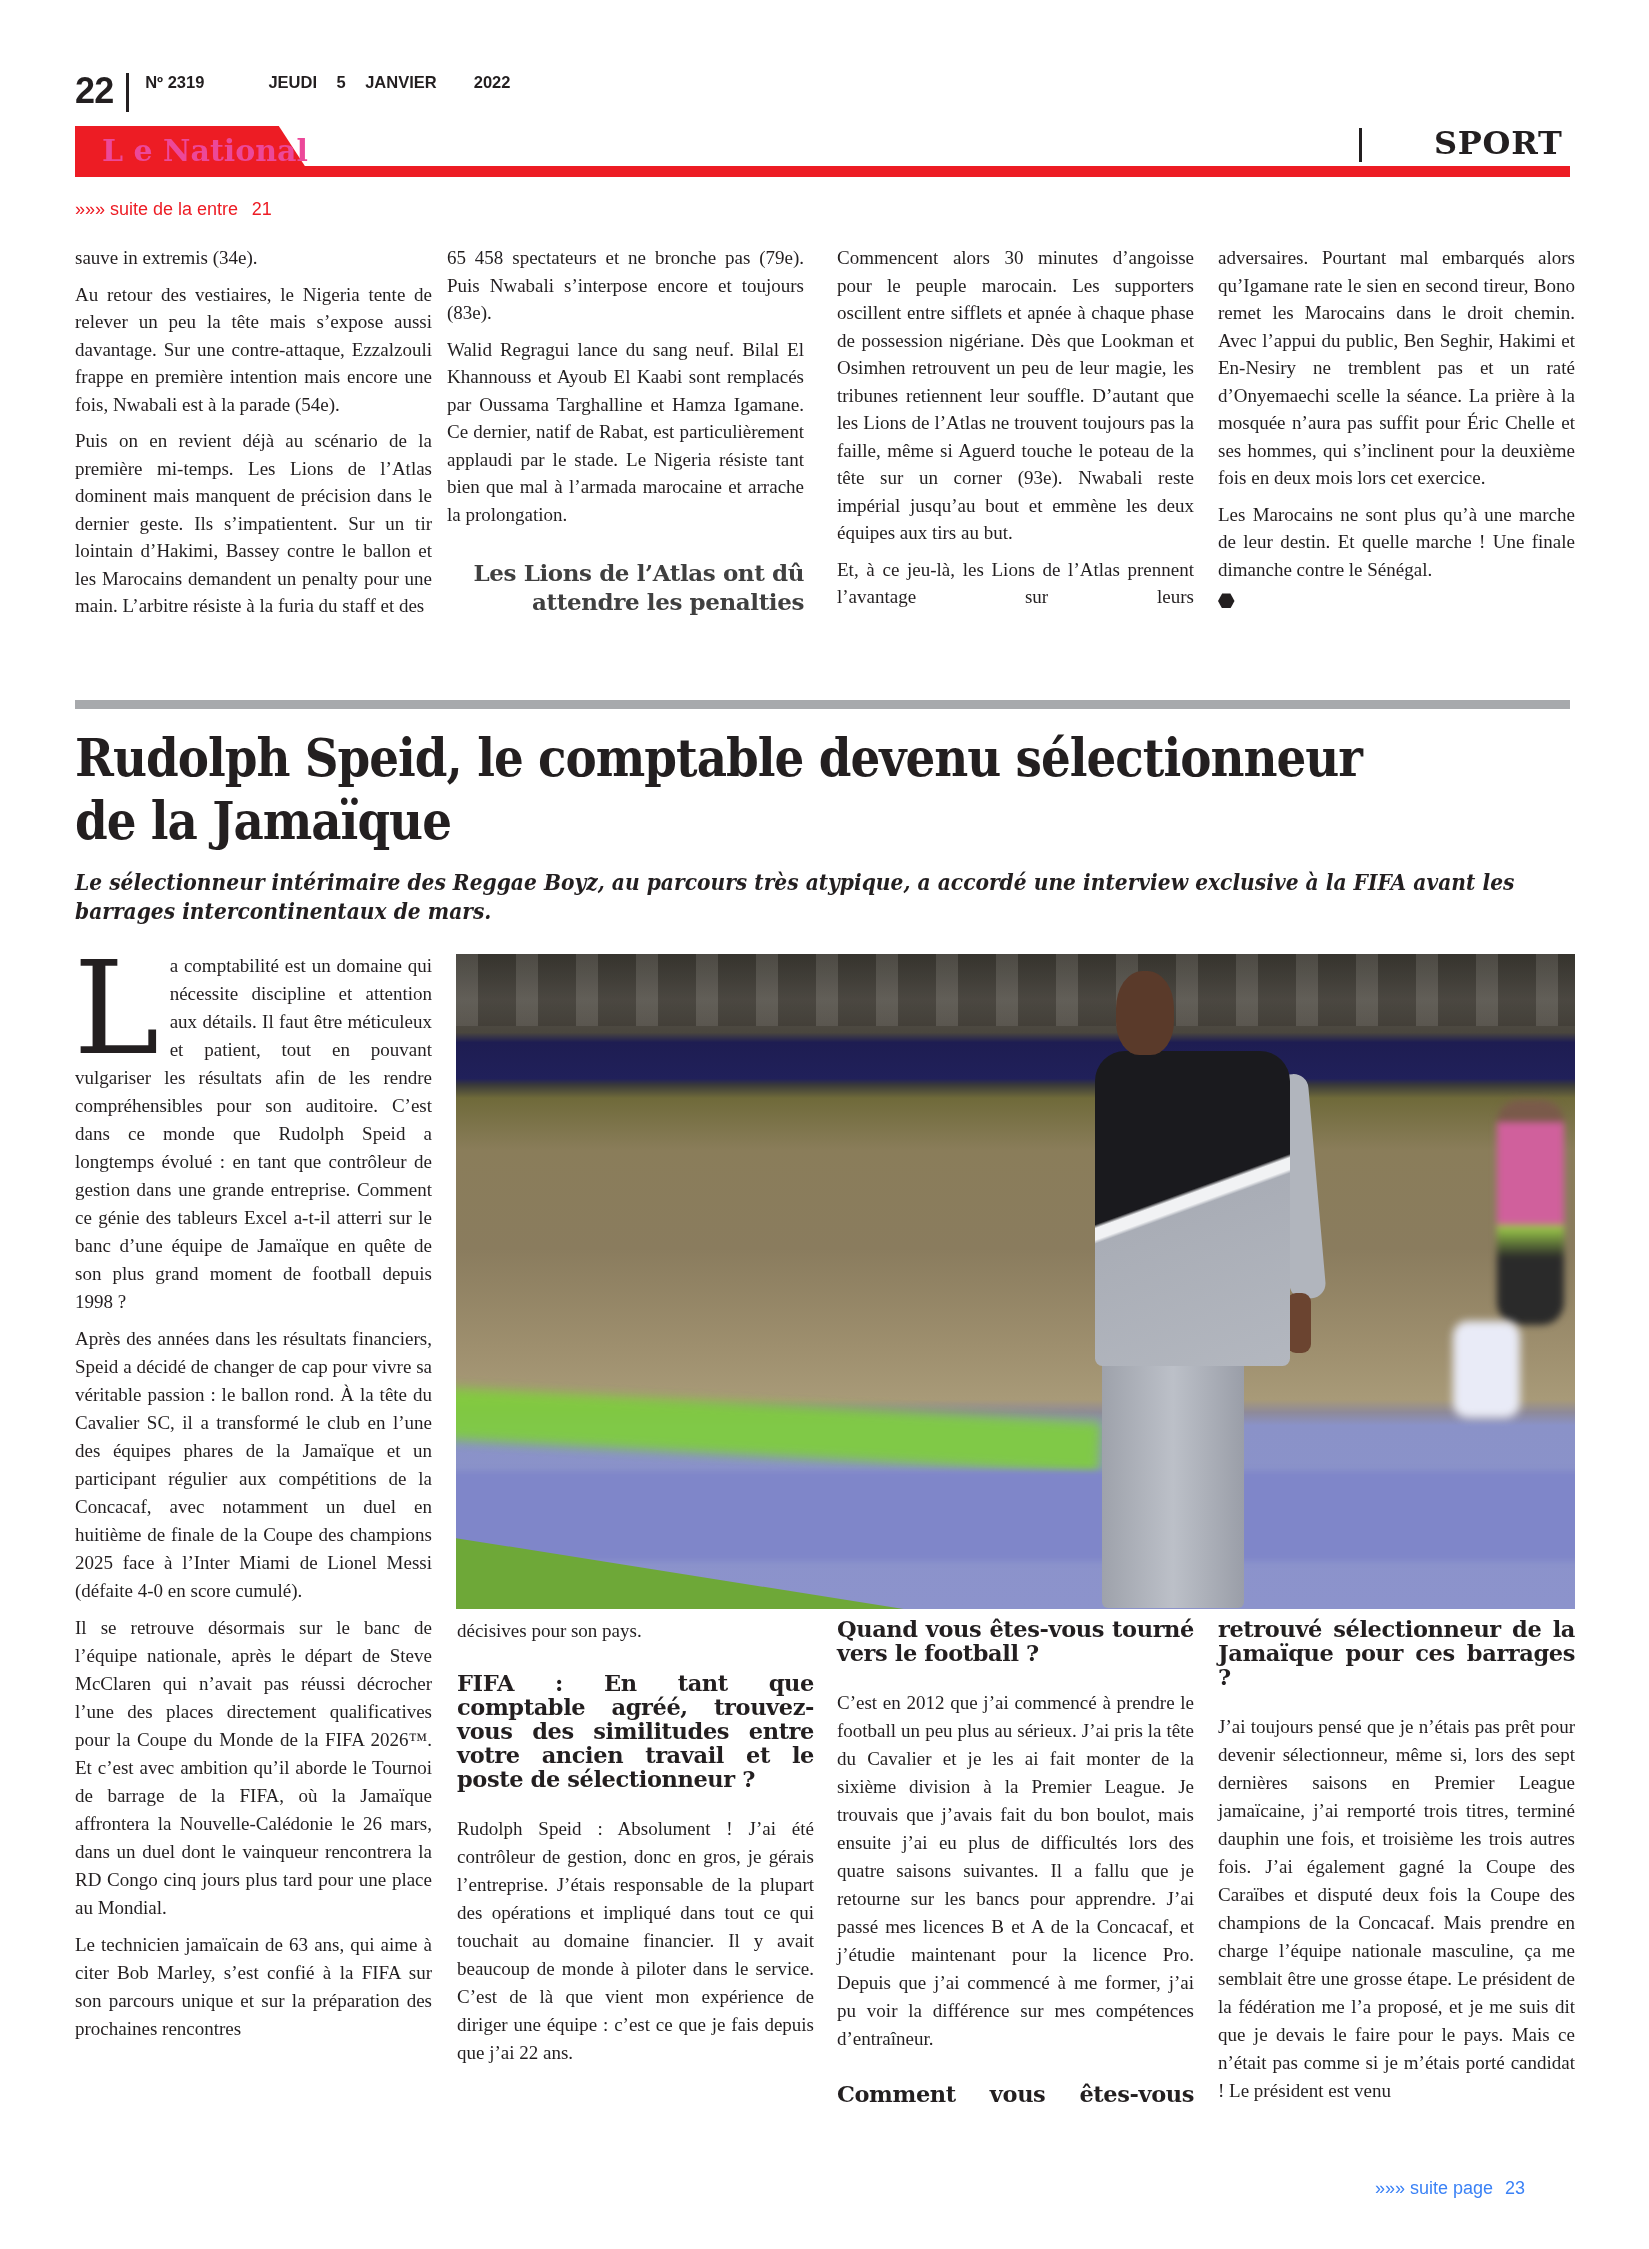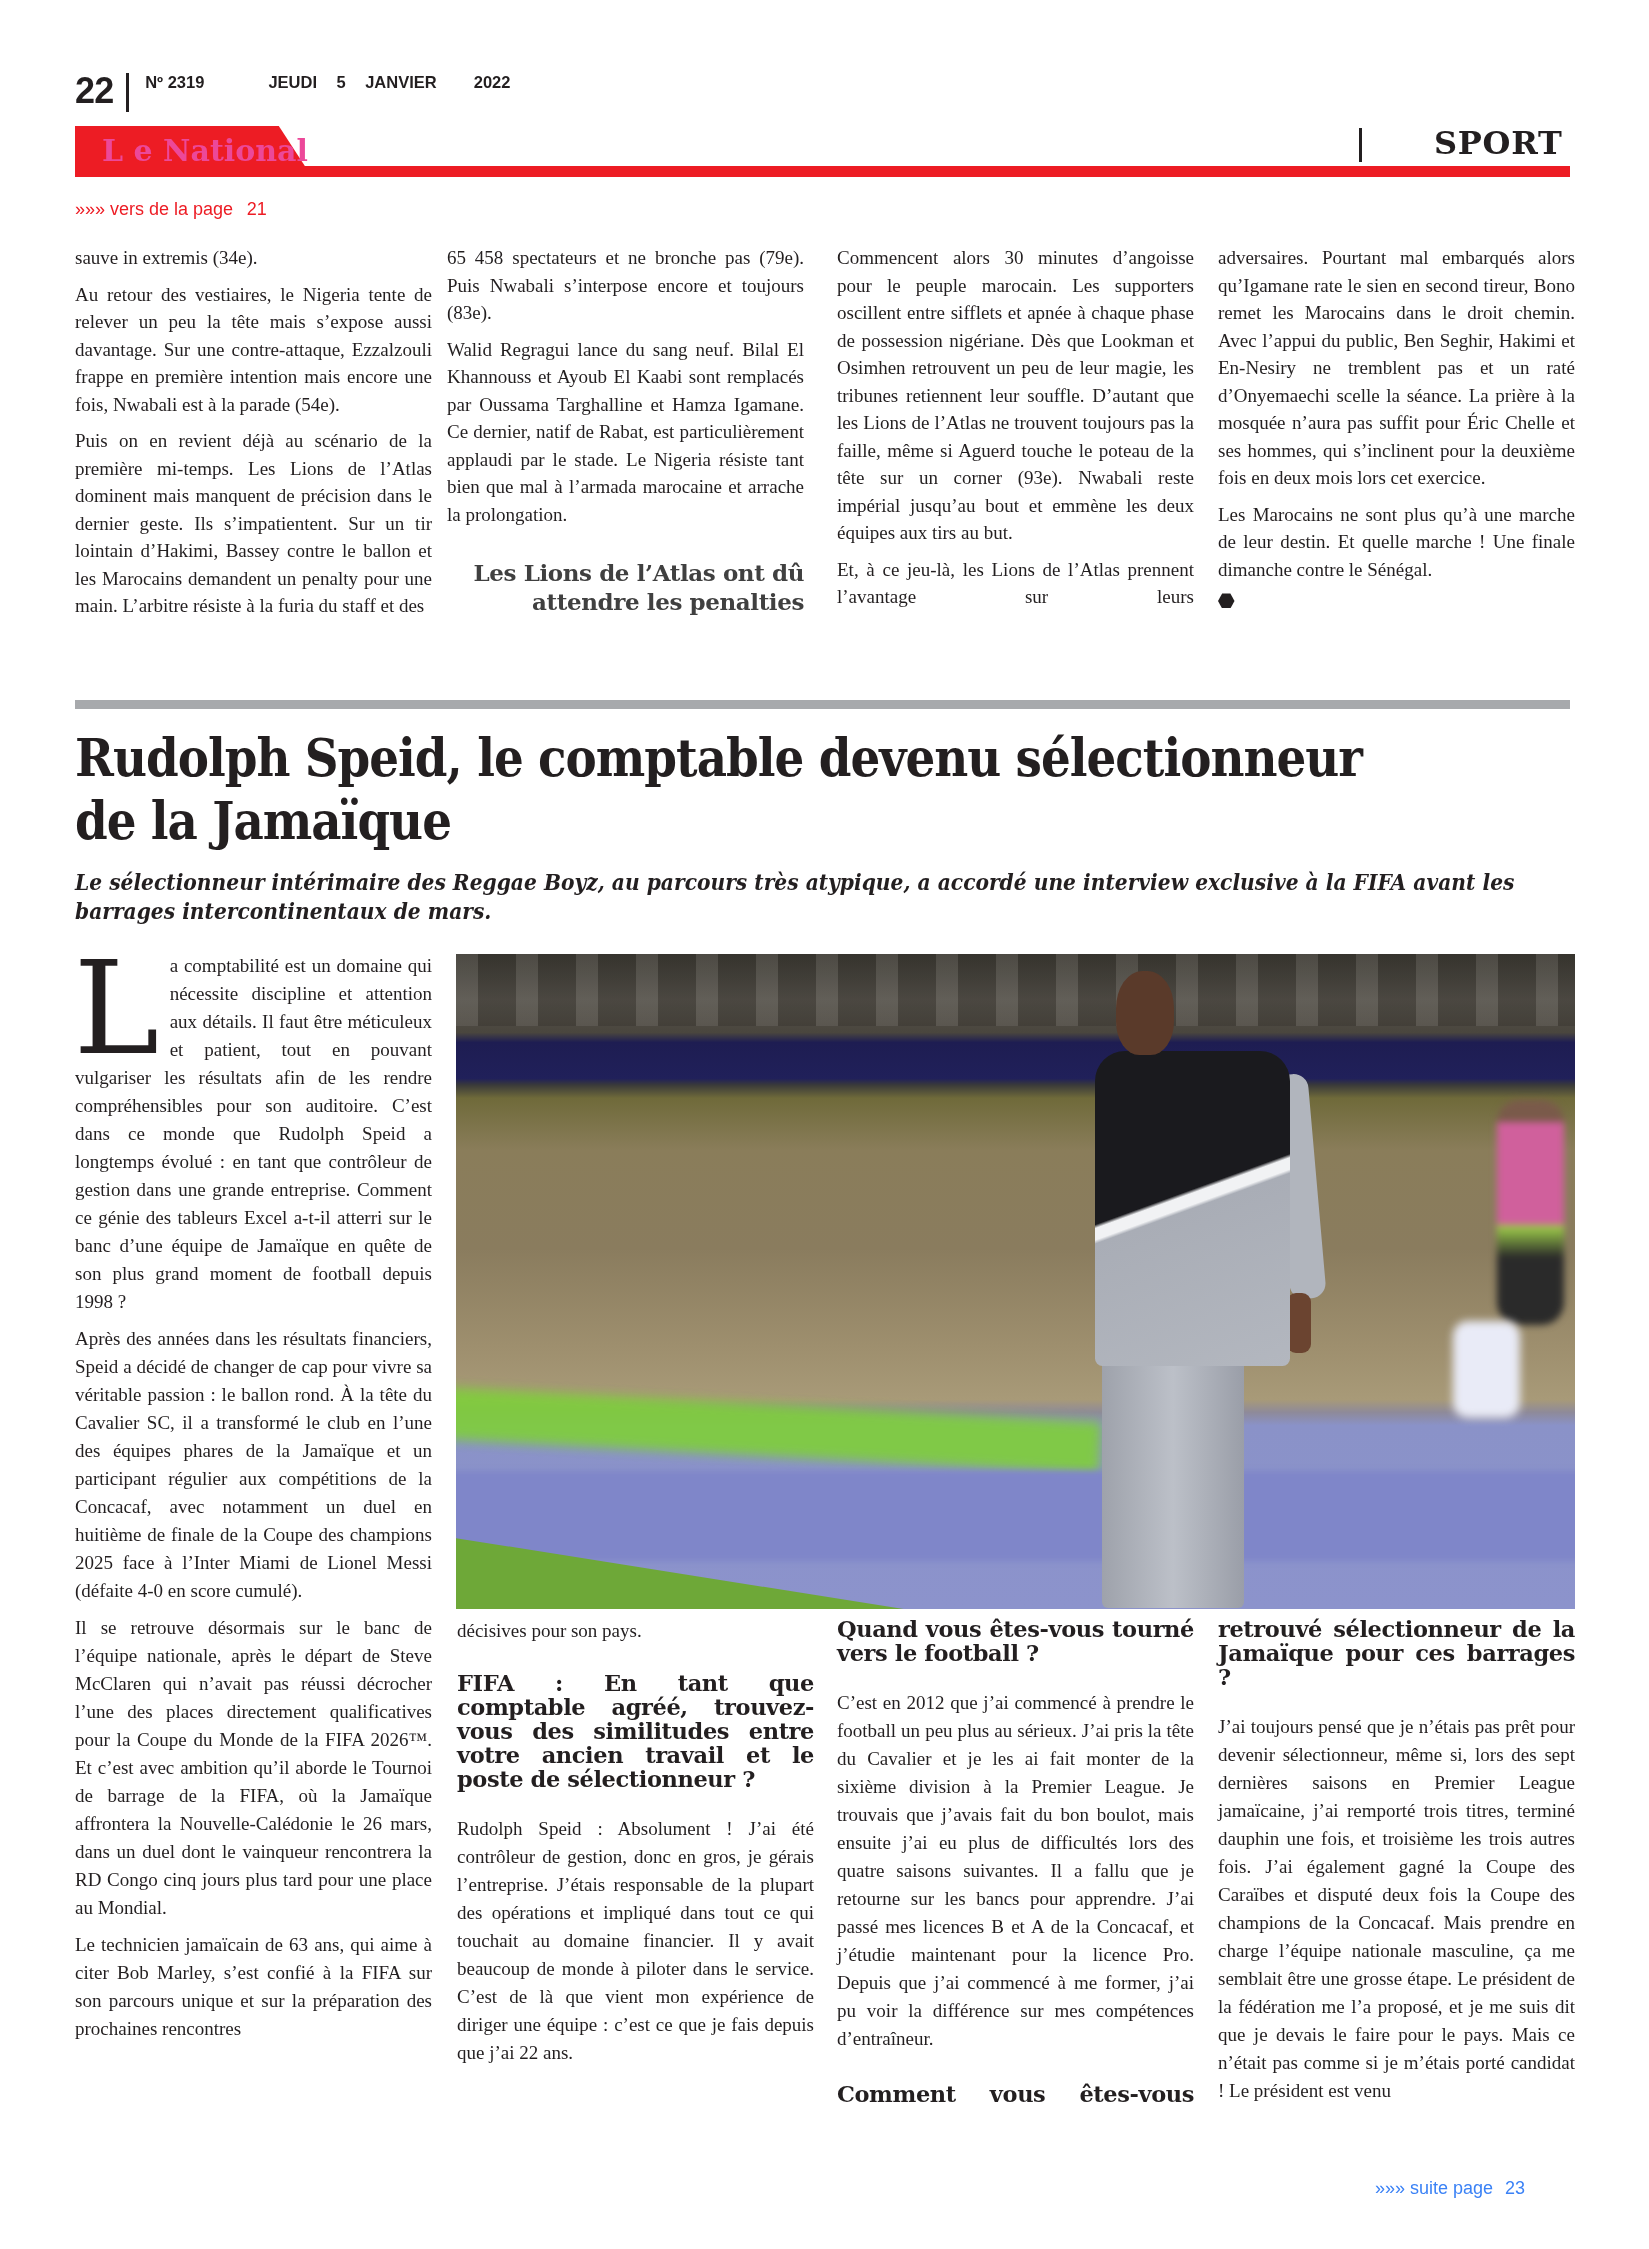--- a/index.html
+++ b/index.html
@@ -86,21 +86,21 @@
   <span class="year">2022</span>
 </div>
 
 <div class="brand-tab"></div>
 <div class="brand-bar"></div>
 <div class="brand-name">L e National</div>
 <div class="rubric-sep"></div>
 <div class="rubric">SPORT</div>
 
 <div class="suite-top">
-  <span>»»» vers de la page</span><span class="num">21</span>
+  <span>»»» suite de la entre</span><span class="num">21</span>
 </div>
 
 <div class="col col1">
   <p>sauve in extremis (34e).</p>
   <p>Au retour des vestiaires, le Nigeria tente de relever un peu la tête mais s’expose aussi davantage. Sur une contre-attaque, Ezzalzouli frappe en première intention mais encore une fois, Nwabali est à la parade (54e).</p>
   <p class="nomb">Puis on en revient déjà au scénario de la première mi-temps. Les Lions de l’Atlas dominent mais manquent de précision dans le dernier geste. Ils s’impatientent. Sur un tir lointain d’Hakimi, Bassey contre le ballon et les Marocains demandent un penalty pour une main. L’arbitre résiste à la furia du staff et des</p>
 </div>
 
 <div class="col col2">
   <p>65 458 spectateurs et ne bronche pas (79e). Puis Nwabali s’interpose encore et toujours (83e).</p>

